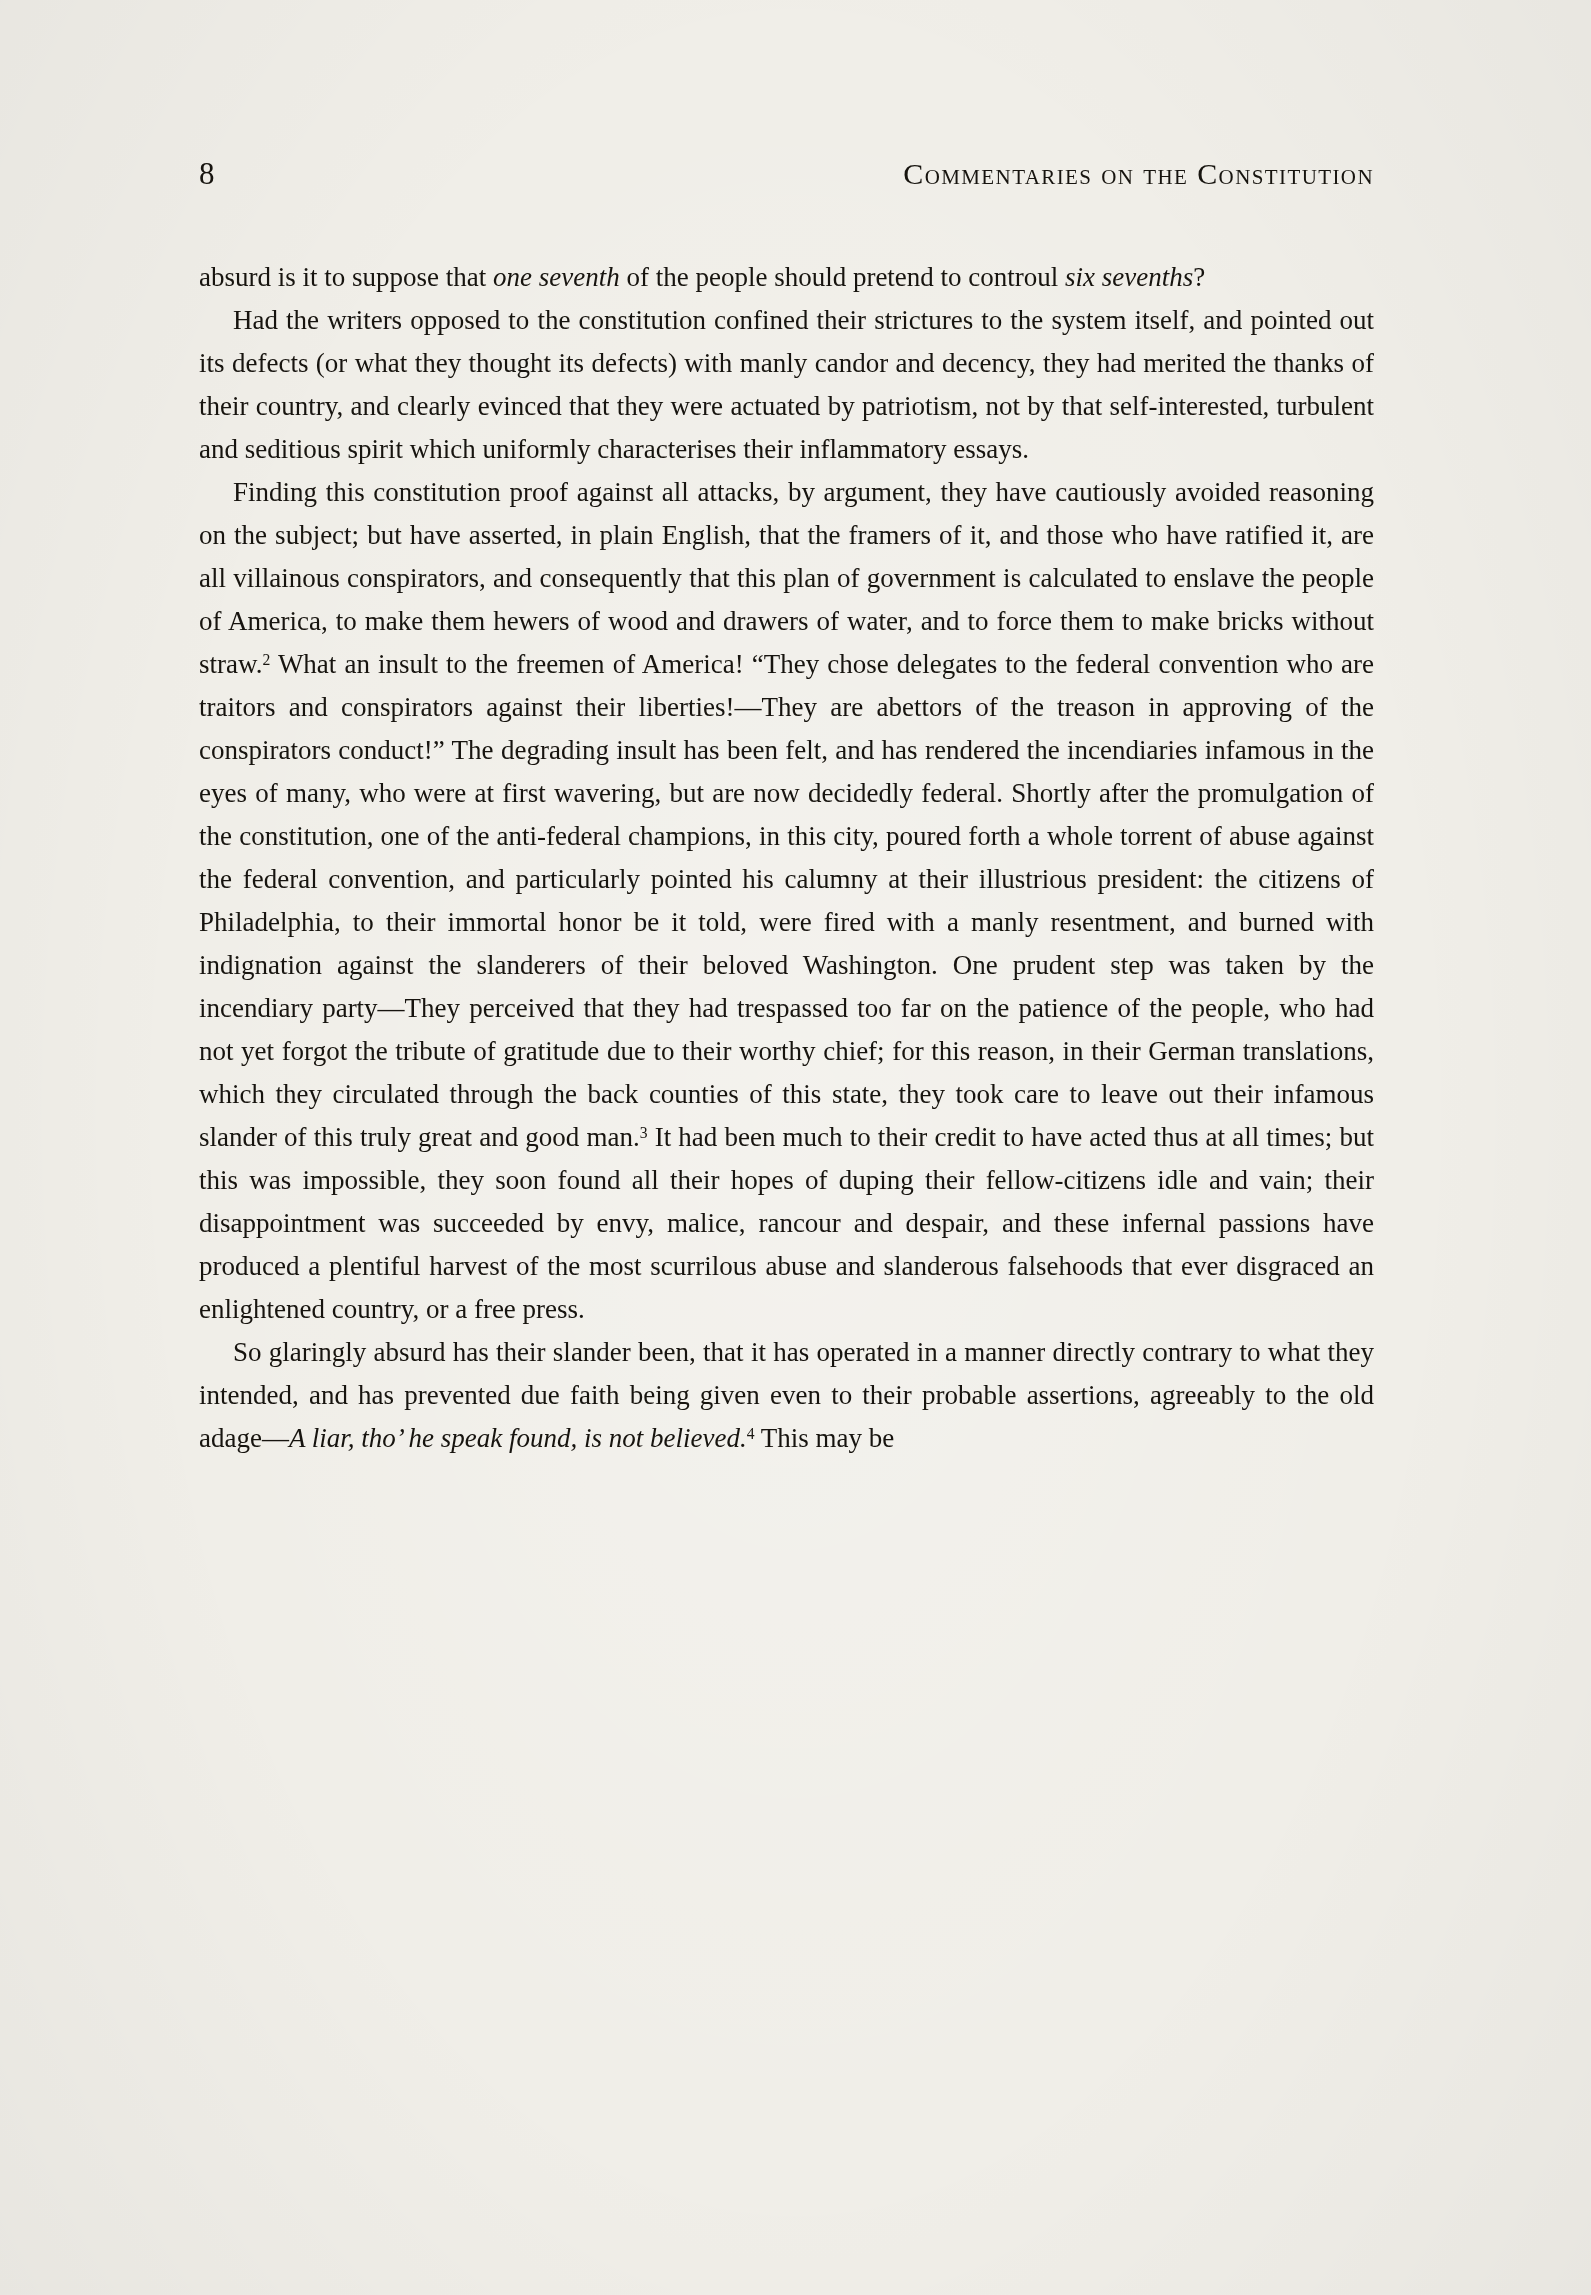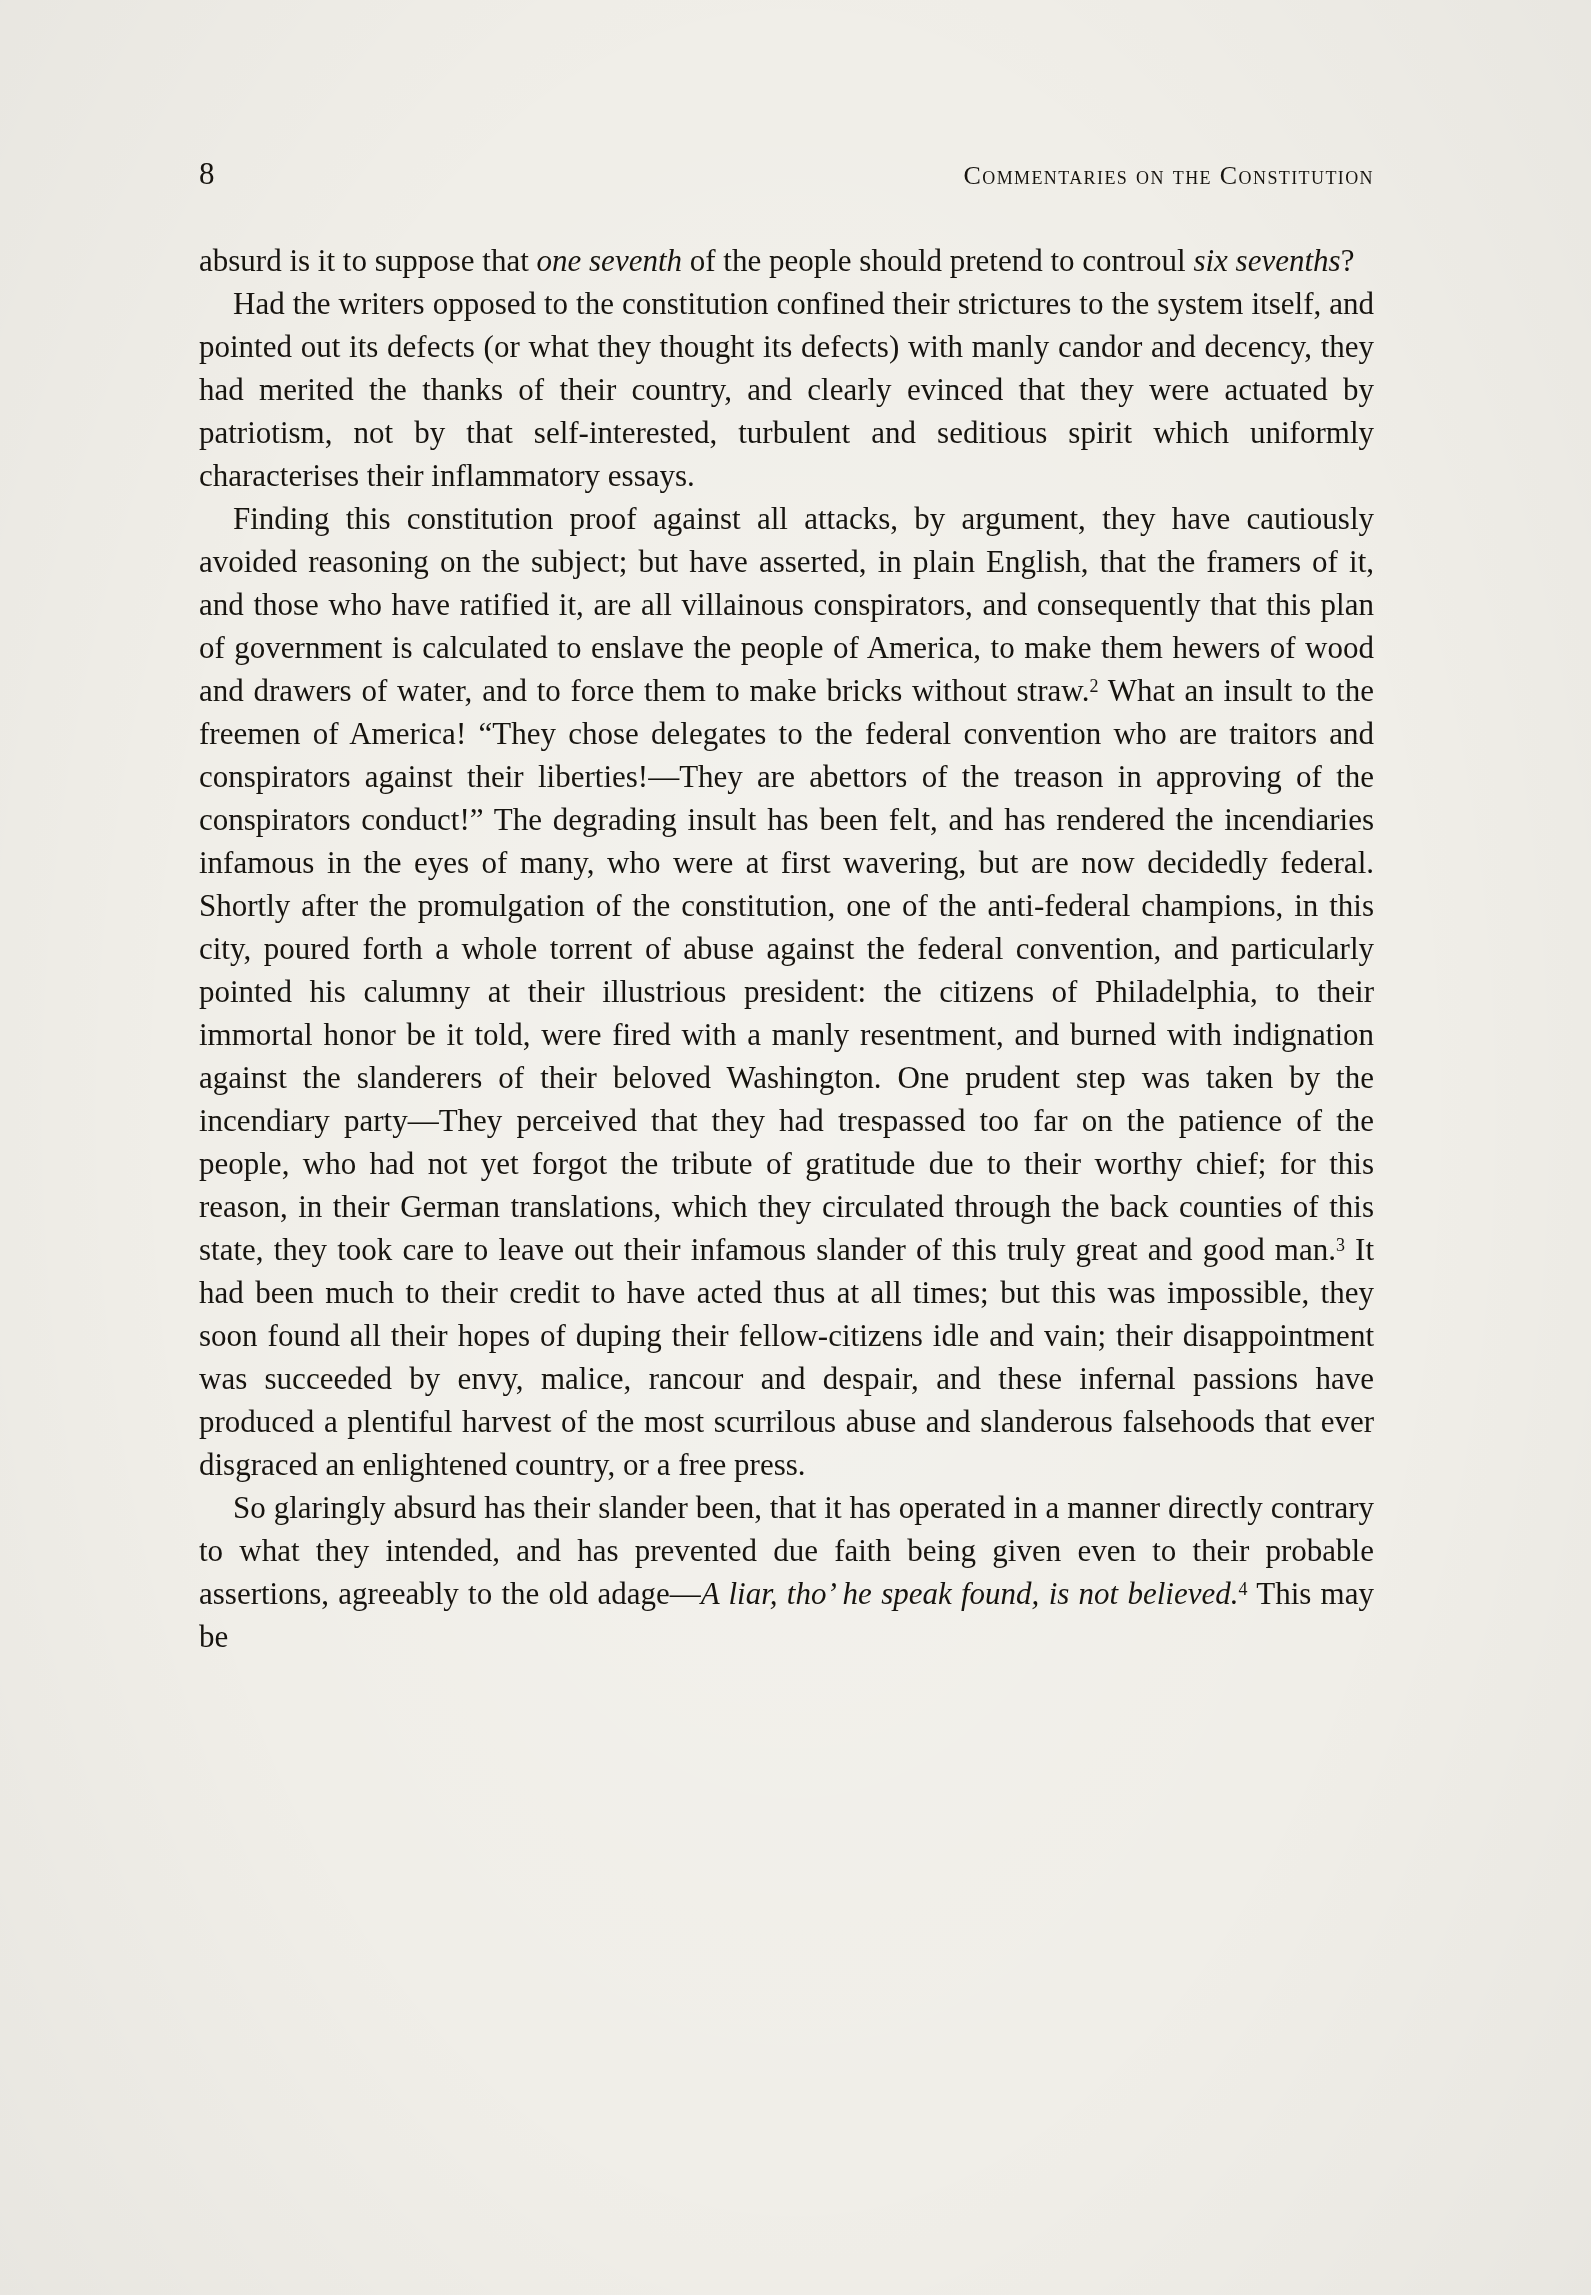--- a/index.html
+++ b/index.html
@@ -33,28 +33,28 @@
     justify-content: space-between;
     align-items: baseline;
     width: 100%;
   }
   .page-number {
     font-size: 31px;
     line-height: 1;
   }
   .running-title {
     font-variant: small-caps;
-    font-size: 26px;
+    font-size: 30px;
     letter-spacing: 1.4px;
     line-height: 1;
     text-align: right;
   }
   .body-text {
-    margin-top: 50px;
-    font-size: 31px;
+    margin-top: 67px;
+    font-size: 27px;
     line-height: 43px;
     text-align: justify;
   }
   .body-text p {
     margin: 0;
     padding: 0;
   }
   .body-text p.indent {
     text-indent: 34px;
   }

